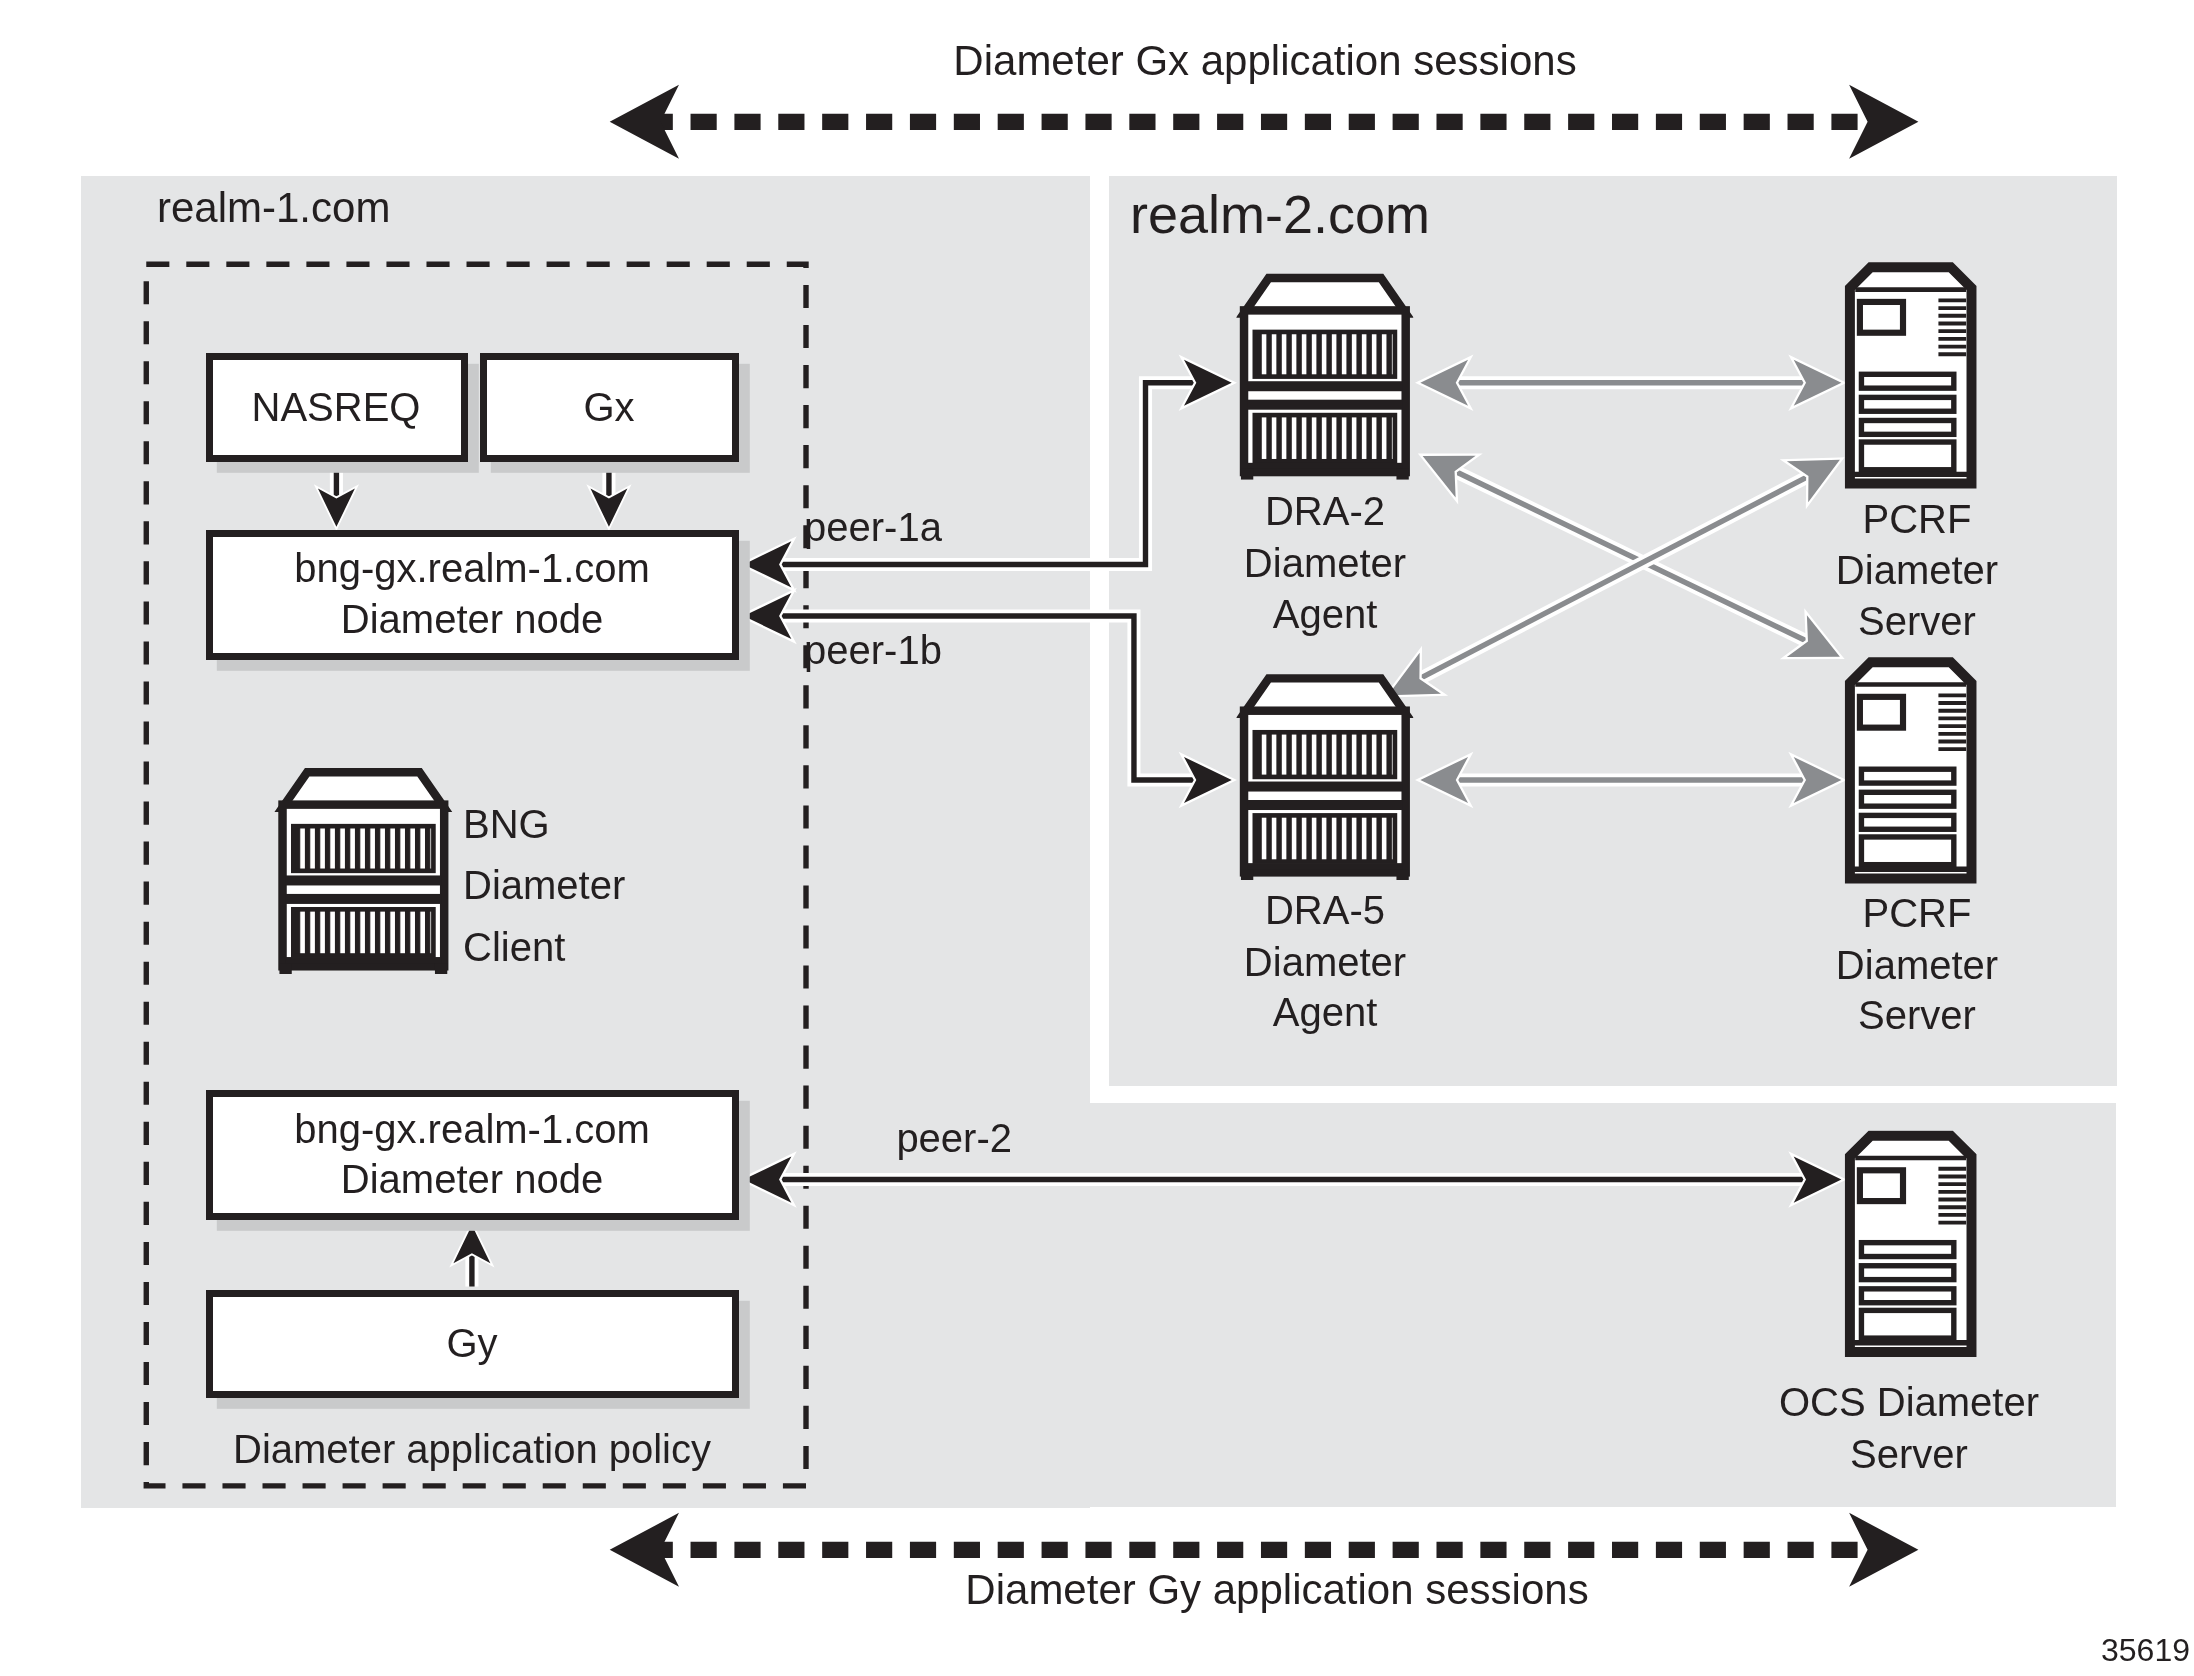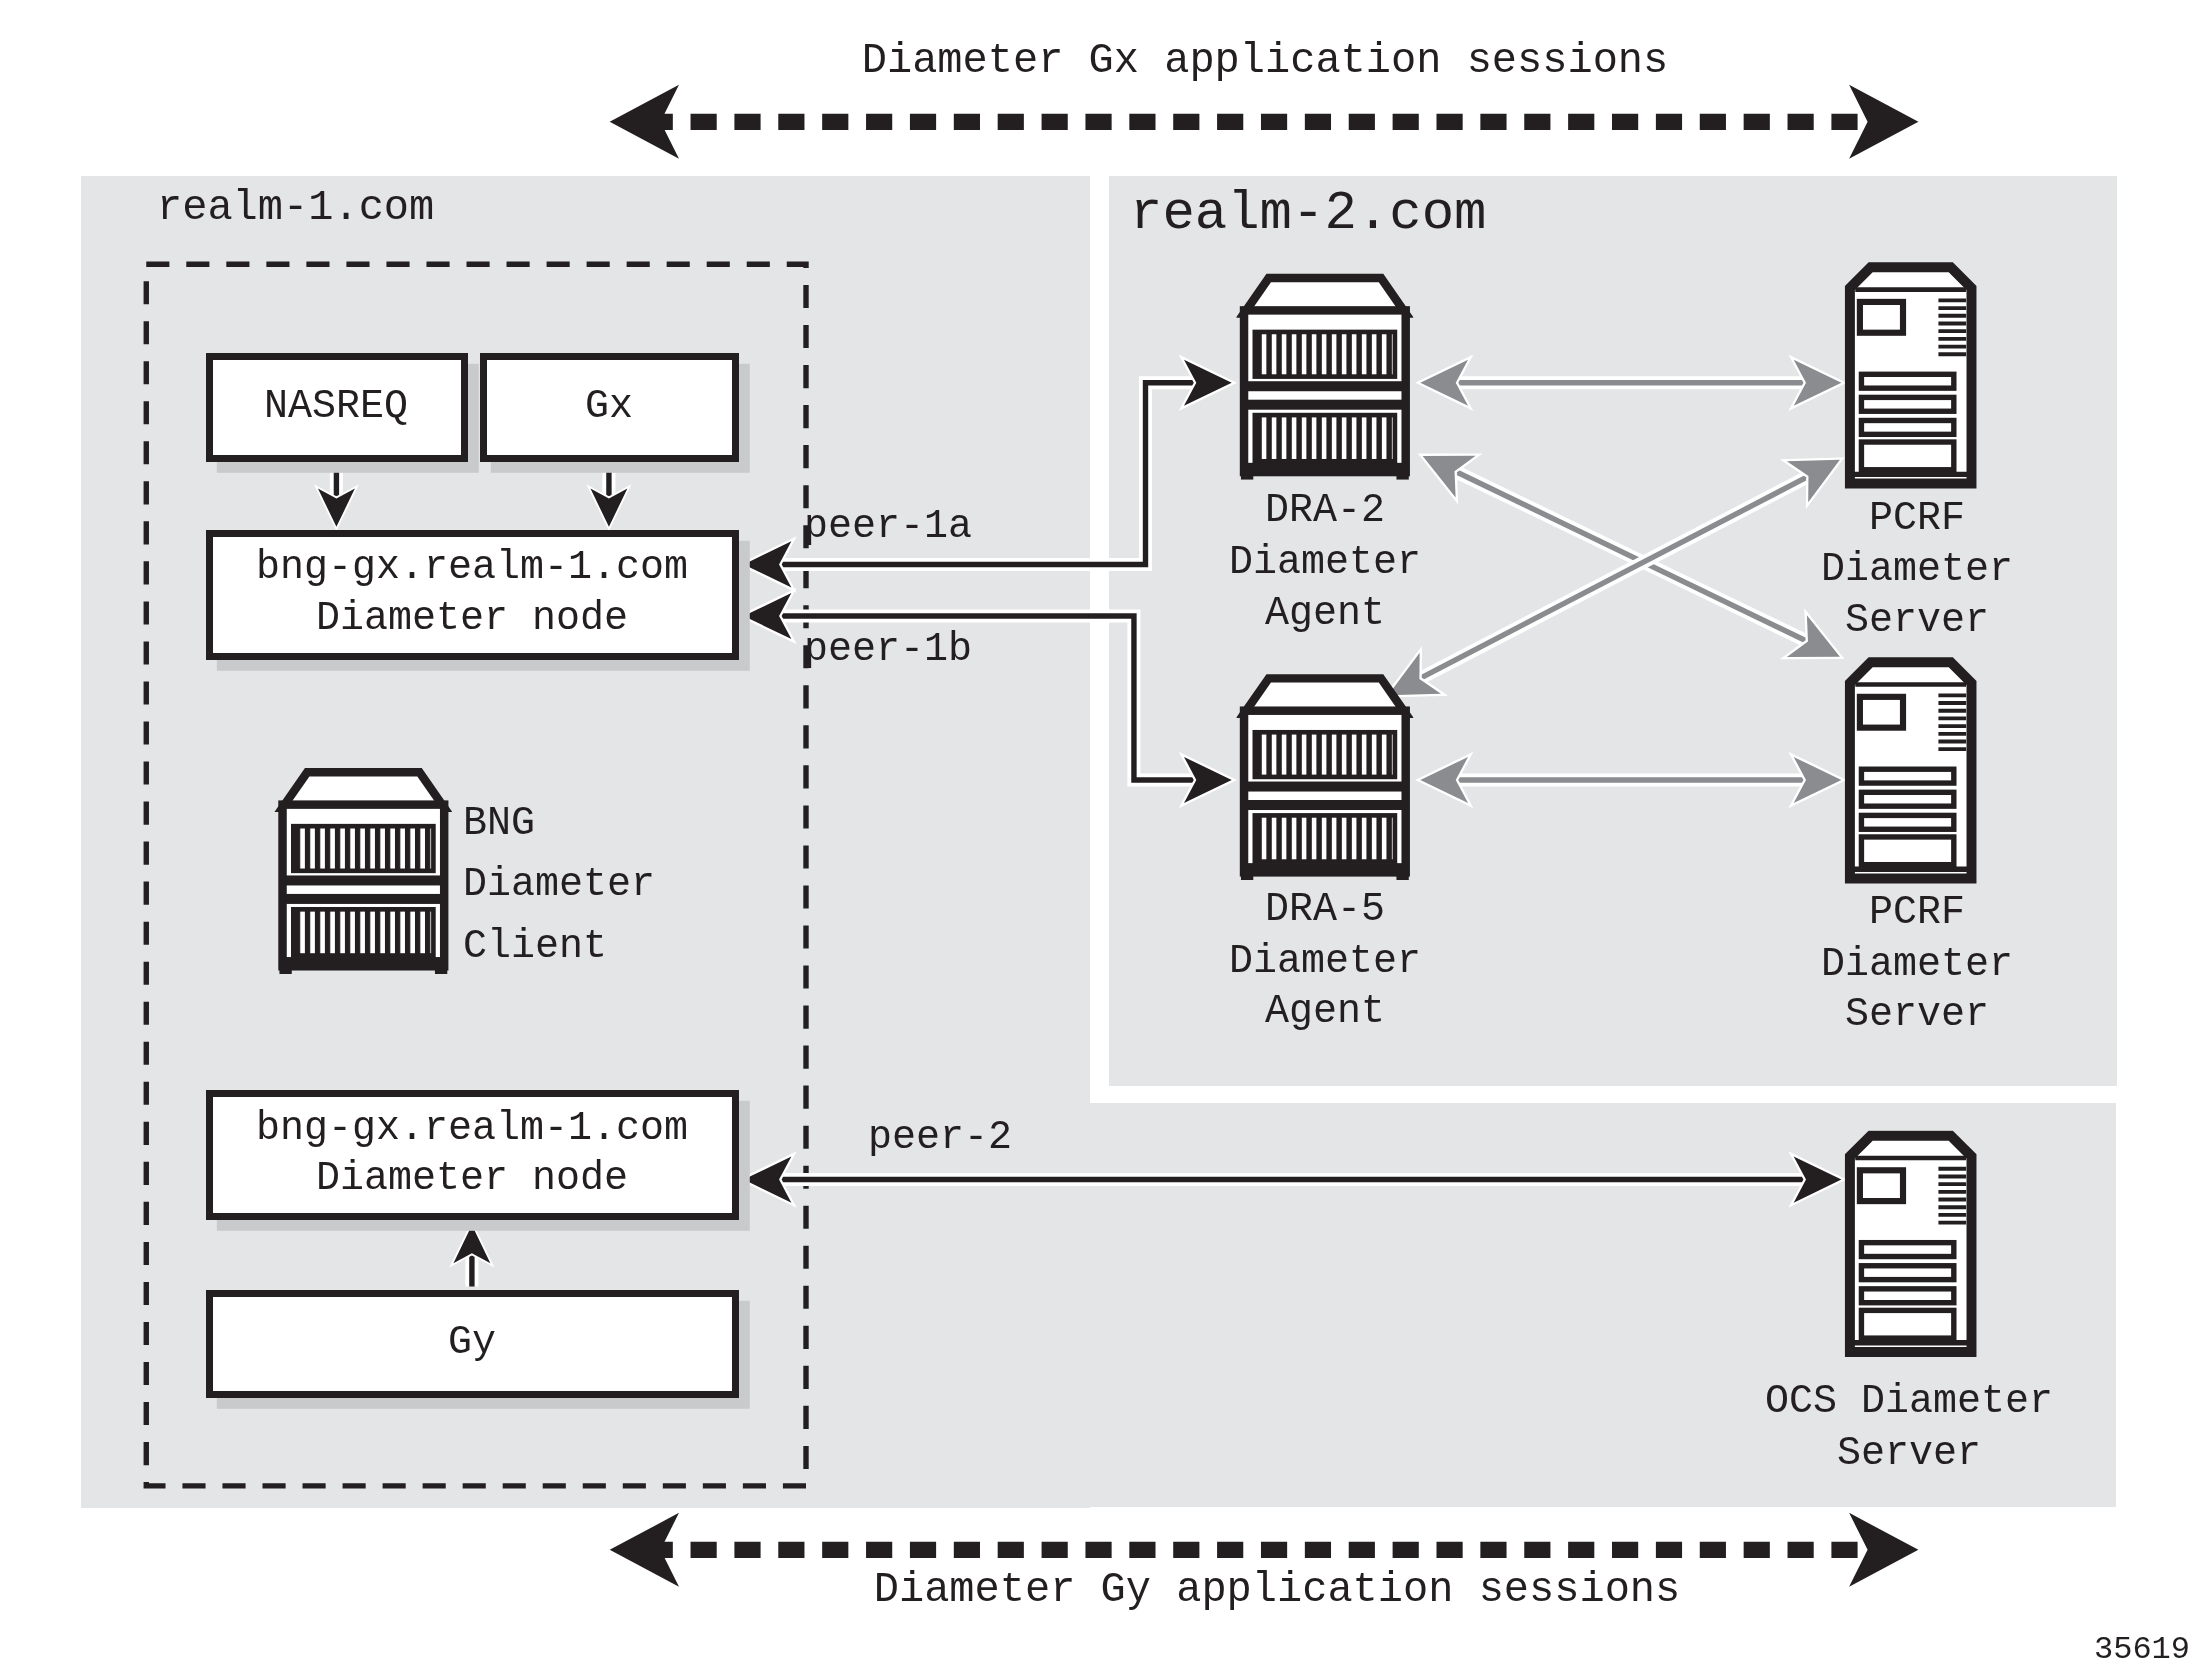--- a/index.html
+++ b/index.html
@@ -4,21 +4,21 @@
 <style>
   html,body{margin:0;padding:0;background:#ffffff;}
   :root{
     --region_fill:#e4e5e6;
     --line:#231f20;
     --gray_arrow:#8a8c8f;
     --shadow:#c9cacb;
   }
   #canvas{
     position:relative;width:2194px;height:1677px;background:#fff;overflow:hidden;
-    font-family:Liberation Mono, monospace;color:var(--line);
+    font-family:Liberation Sans, sans-serif;color:var(--line);
   }
   .region{position:absolute;background:var(--region_fill);z-index:0;}
   #connectors{position:absolute;left:0;top:0;z-index:1;}
   .lbl{position:absolute;z-index:2;font-size:40px;line-height:1;white-space:nowrap;color:var(--line);}
   .ctr{transform:translateX(-50%);text-align:center;}
   .rgt{transform:translateX(-100%);text-align:left;}
   .wbox{position:absolute;z-index:2;background:#fff;border:7.7px solid var(--line);
         box-shadow:10.8px 10.8px 0 var(--shadow);box-sizing:border-box;}
   
   .ink-stroke{stroke:var(--line);}
@@ -163,20 +163,21 @@
     <use href="#tower" x="2396" y="853" width="172" height="295"></use>
     <use href="#tower" x="2396" y="1468" width="172" height="295"></use>
   </svg>
 
   <div class="lbl ctr" style="left:1265px;top:40px;font-size:42px;">Diameter Gx application sessions</div>
   <div class="lbl ctr" style="left:1277px;top:1569px;font-size:42px;">Diameter Gy application sessions</div>
 
   <div class="lbl" style="left:113px;top:187px;font-size:42px;margin-left:44px;">realm-1.com</div>
   <div class="lbl" style="left:1130px;top:187px;font-size:54px;">realm-2.com</div>
 
+  <div class="lbl ctr" style="left:472px;top:1429px;">Diameter application policy</div>
 
   <div class="wbox" style="left:206px;top:353px;width:262px;height:109px;"></div>
   <div class="lbl ctr" style="left:336px;top:387px;">NASREQ</div>
 
   <div class="wbox" style="left:480px;top:353px;width:259px;height:109px;"></div>
   <div class="lbl ctr" style="left:609px;top:387px;">Gx</div>
 
   <div class="wbox" style="left:206px;top:1290px;width:533px;height:108px;"></div>
   <div class="lbl ctr" style="left:472px;top:1323px;">Gy</div>
 

